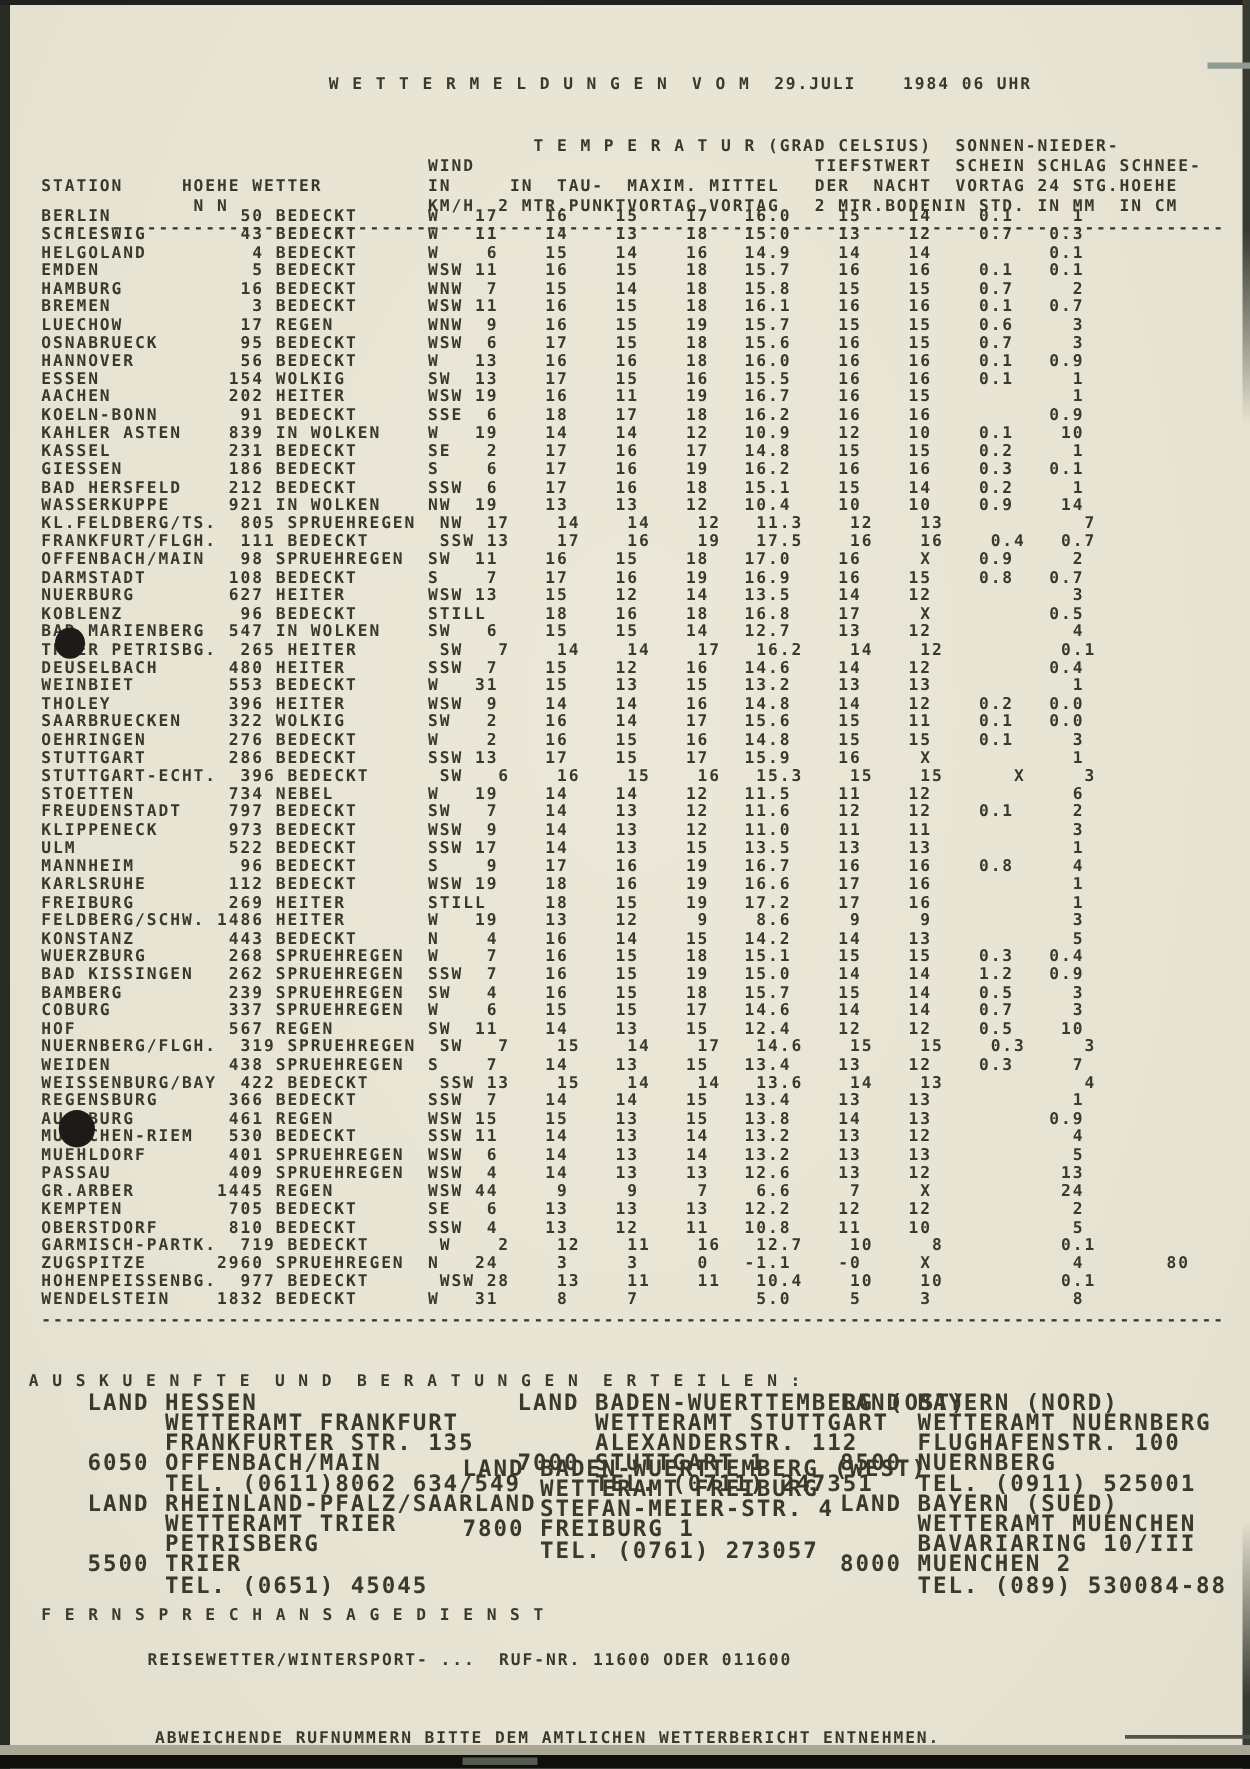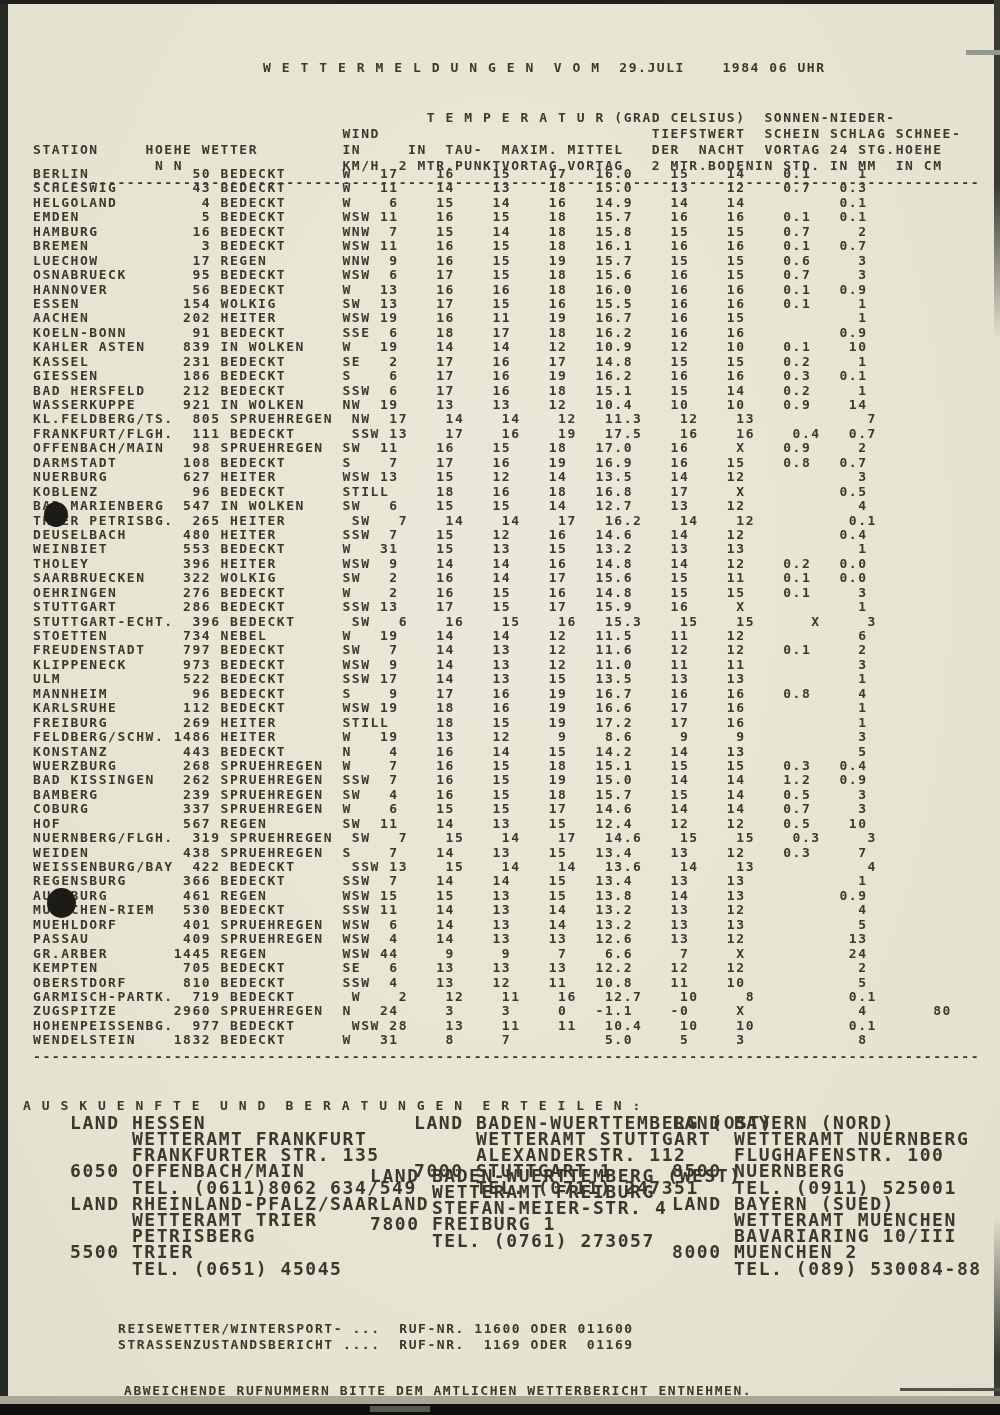--- a/index.html
+++ b/index.html
@@ -77,22 +77,23 @@
      STEFAN-MEIER-STR. 4
 7800 FREIBURG 1
      TEL. (0761) 273057</div>
       <div class="agency" style="left: 672px; top: 1196px;">LAND BAYERN (SUED)
      WETTERAMT MUENCHEN
      BAVARIARING 10/III
 8000 MUENCHEN 2
      TEL. (089) 530084-88</div>
     </div>
 
+  <div class="mono" id="fernsprech-title">F E R N S P R E C H A N S A G E D I E N S T</div>
 
-  <div class="mono lh16" id="phone-block"><div class="hline">REISEWETTER/WINTERSPORT- ...  RUF-NR. 11600 ODER 011600</div><div class="hline">STRASSENZUSTANDSBERICHT ....  RUF-NR.  1169 ODER  01169</div></div>
+  <div class="mono lh16" id="phone-block"><div class="hline">REISEWETTER/WINTERSPORT- ...  RUF-NR. 11600 ODER 011600</div></div>
 
   <div class="mono" id="footer-note">ABWEICHENDE RUFNUMMERN BITTE DEM AMTLICHEN WETTERBERICHT ENTNEHMEN.</div>
 
   <div class="artifact" id="edge-left"></div>
   <div class="artifact" id="edge-top"></div>
   <div class="artifact" id="edge-right"></div>
   <div class="artifact" id="corner-dash"></div>
   <div class="artifact" id="bottom-line"></div>
   <div class="artifact" id="bottom-shadow"></div>
   <div class="artifact" id="bottom-bar"></div>

